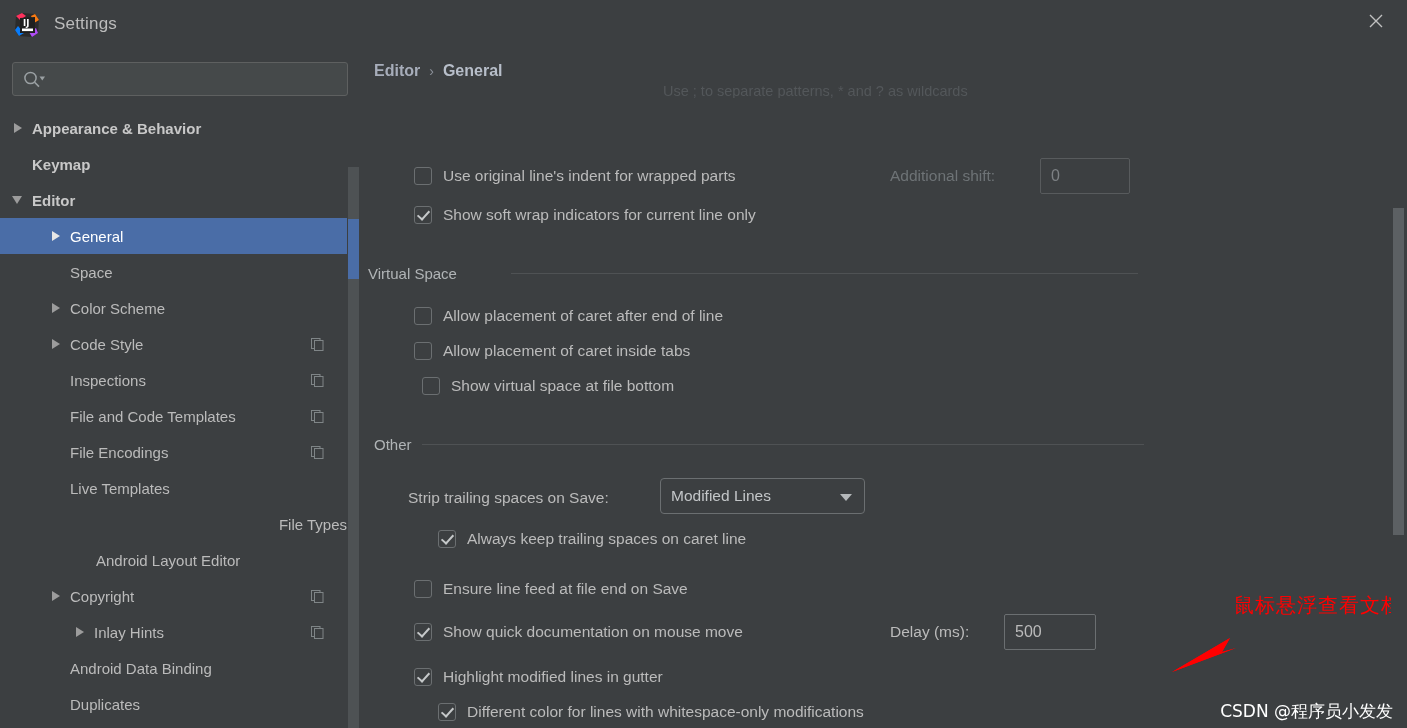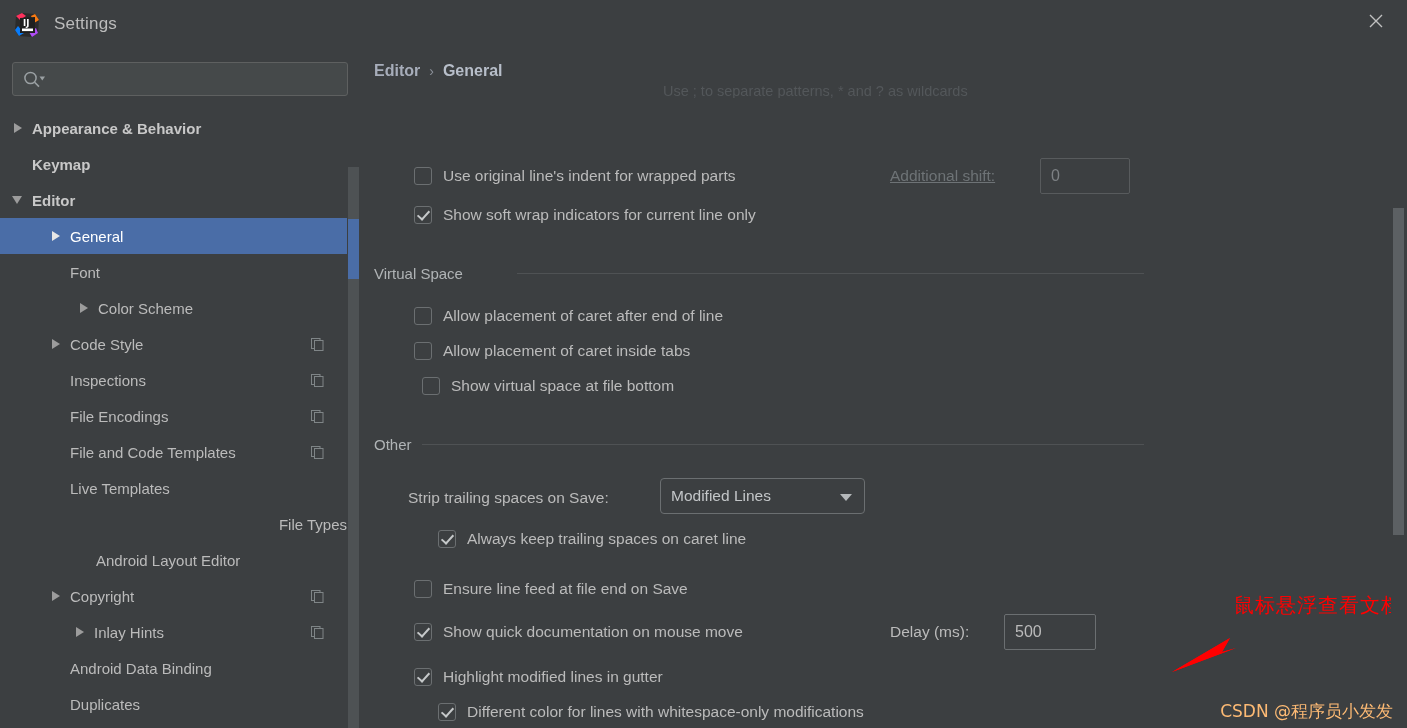--- a/index.html
+++ b/index.html
@@ -182,21 +182,21 @@
     position: absolute;
     display: flex;
     align-items: center;
     white-space: nowrap;
   }
   .lbl {
     color: #bbbbbb;
     font-size: 15.5px;
     text-align: right;
   }
-  .lbl.disabled { color: #6e7376; text-decoration: underline; }
+  .lbl.disabled { color: #6e7376; }
 
   
   .cb {
     width: 18px; height: 18px;
     border: 1px solid #6b6f71;
     border-radius: 3px;
     background: #3c3f41;
     margin-right: 11px;
     flex: 0 0 18px;
     position: relative;
@@ -295,21 +295,21 @@
   }
   .anno-arrow {
     position: absolute;
     left: 810px; top: 552px;
     width: 90px; height: 42px;
   }
 
   .watermark {
     position: absolute;
     right: 14px; bottom: 5px;
-    color: #fdba74;
+    color: #ffffff;
     font-size: 17px;
     font-family: "DejaVu Sans", sans-serif;
     white-space: nowrap;
   }
 </style>
 </head>
 <body>
 
 <div id="app">
 
@@ -359,23 +359,23 @@
         <div class="tree-item bold" style="padding-left: 12px;">
           <span class="tw down"></span>
           <span>Editor</span>
         </div>
         <div class="tree-item selected" style="padding-left: 50px;">
           <span class="tw right"></span>
           <span>General</span>
         </div>
         <div class="tree-item" style="padding-left: 50px;">
           <span class="tw"></span>
-          <span>Font</span>
-        </div>
-        <div class="tree-item" style="padding-left: 78px;">
+          <span>Space</span>
+        </div>
+        <div class="tree-item" style="padding-left: 50px;">
           <span class="tw right"></span>
           <span>Color Scheme</span>
         </div>
         <div class="tree-item" style="padding-left: 50px;">
           <span class="tw right"></span>
           <span>Code Style</span>
           <span class="copy-badge"><svg width="13" height="13" viewBox="0 0 13 13">
               <rect x="0.5" y="0.5" width="8.5" height="10" stroke="#9aa0a3" fill="none" stroke-width="1"></rect>
               <rect x="3.5" y="2.5" width="8.5" height="10" stroke="#9aa0a3" fill="#3c3f41" stroke-width="1"></rect>
             </svg></span>
@@ -383,29 +383,29 @@
         <div class="tree-item" style="padding-left: 50px;">
           <span class="tw"></span>
           <span>Inspections</span>
           <span class="copy-badge"><svg width="13" height="13" viewBox="0 0 13 13">
               <rect x="0.5" y="0.5" width="8.5" height="10" stroke="#9aa0a3" fill="none" stroke-width="1"></rect>
               <rect x="3.5" y="2.5" width="8.5" height="10" stroke="#9aa0a3" fill="#3c3f41" stroke-width="1"></rect>
             </svg></span>
         </div>
         <div class="tree-item" style="padding-left: 50px;">
           <span class="tw"></span>
-          <span>File Encodings</span>
+          <span>File and Code Templates</span>
           <span class="copy-badge"><svg width="13" height="13" viewBox="0 0 13 13">
               <rect x="0.5" y="0.5" width="8.5" height="10" stroke="#9aa0a3" fill="none" stroke-width="1"></rect>
               <rect x="3.5" y="2.5" width="8.5" height="10" stroke="#9aa0a3" fill="#3c3f41" stroke-width="1"></rect>
             </svg></span>
         </div>
         <div class="tree-item" style="padding-left: 50px;">
           <span class="tw"></span>
-          <span>File and Code Templates</span>
+          <span>File Encodings</span>
           <span class="copy-badge"><svg width="13" height="13" viewBox="0 0 13 13">
               <rect x="0.5" y="0.5" width="8.5" height="10" stroke="#9aa0a3" fill="none" stroke-width="1"></rect>
               <rect x="3.5" y="2.5" width="8.5" height="10" stroke="#9aa0a3" fill="#3c3f41" stroke-width="1"></rect>
             </svg></span>
         </div>
         <div class="tree-item" style="padding-left: 50px;">
           <span class="tw"></span>
           <span>Live Templates</span>
         </div>
         <div class="tree-item" style="padding-left: 50px; justify-content: space-between;">
@@ -466,21 +466,21 @@
       <div class="row" style="left:530px; top:83px;">
         <span class="lbl disabled">Additional shift:</span>
       </div>
       <input class="tfield disabled" style="position: absolute; left: 680px; top: 74px; width: 90px;" type="text" value="0">
 
       <div class="row" style="left:54px; top:122px;">
         <span class="cb checked"></span>
         <span class="lbl">Show soft wrap indicators for current line only</span>
       </div>
 
-      <div class="section" style="left:14px; top:181px;gap:44px;">
+      <div class="section" style="left:8px; top:181px;gap:44px;">
         <span class="stitle">Virtual Space</span>
         <span class="sline"></span>
       </div>
 
       <div class="row" style="left:54px; top:223px;">
         <span class="cb"></span>
         <span class="lbl">Allow placement of caret after end of line</span>
       </div>
       <div class="row" style="left:54px; top:258px;">
         <span class="cb"></span>

